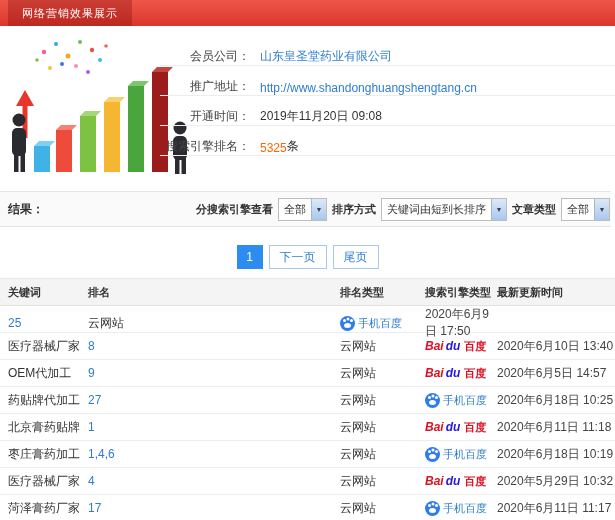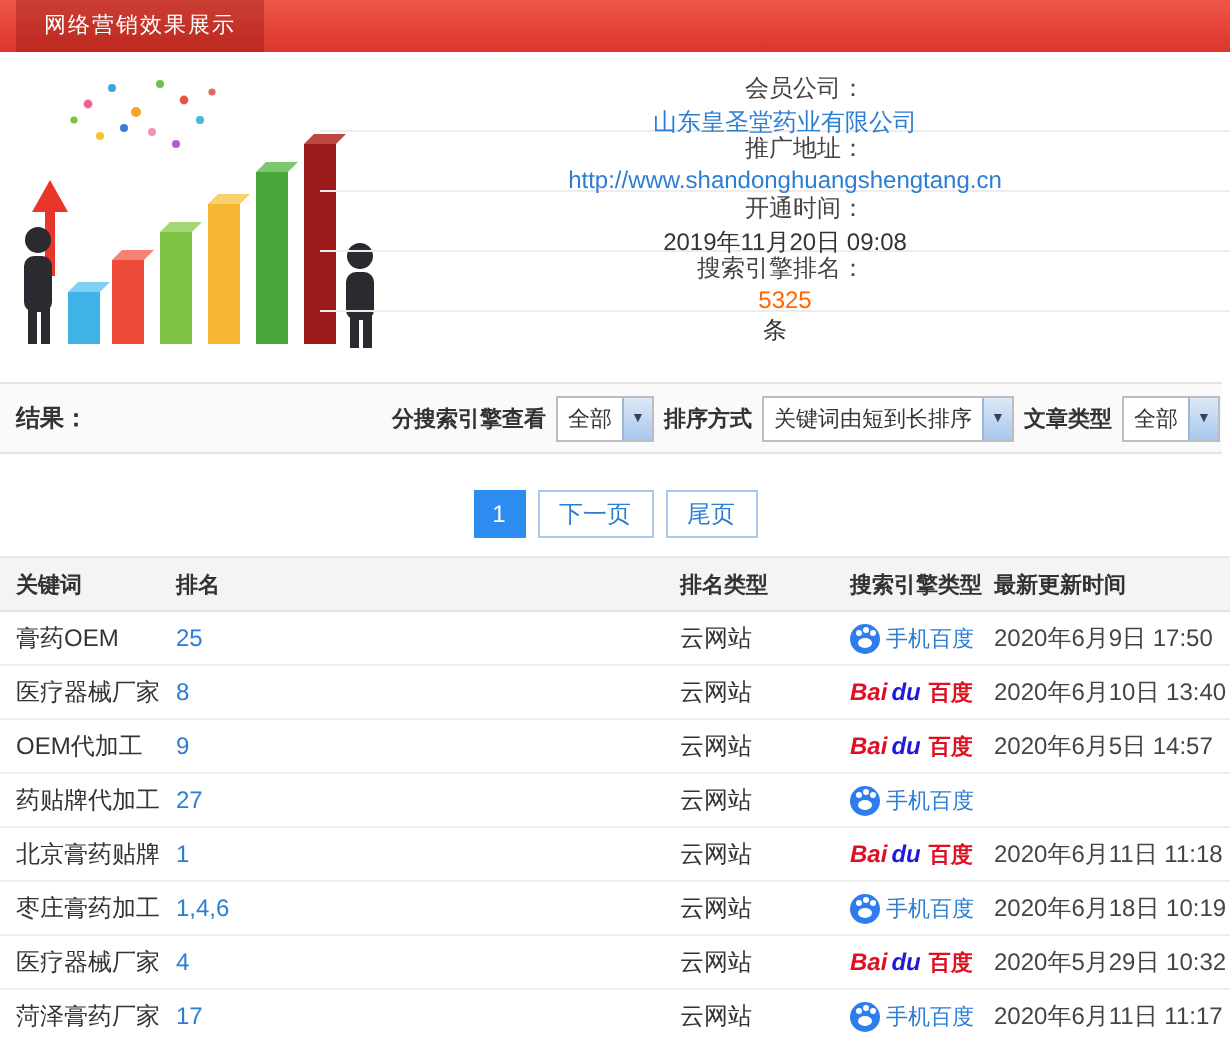--- a/index.html
+++ b/index.html
@@ -9,21 +9,21 @@
   }
   
   .topbar{position:absolute;top:0;left:0;right:0;height:26px;
     background:linear-gradient(#ee564a,#dc362b);}
   .toptab{position:absolute;left:8px;top:0;height:38px;line-height:26px;padding:0 14px;
     background:rgba(110,5,0,0.28);color:#fff;font-size:11px;letter-spacing:1px;}
   
   .info-section{position:absolute;top:26px;left:0;right:0;height:165px;background:#fff;}
   .illustration{position:absolute;left:4px;top:6px;}
   .info-panel{position:absolute;left:160px;right:0;top:10px;}
-  .info-row{display:flex;align-items:center;height:29px;border-bottom:1px solid #ededed;font-size:12px;flex-direction:column;}
+  .info-row{display:flex;align-items:flex-end;height:29px;border-bottom:1px solid #ededed;font-size:12px;}
   .info-label{width:90px;text-align:right;color:#444;flex:none;}
   .info-value{margin-left:10px;color:#333;}
   .link{color:#2d7dd2;text-decoration:none;cursor:pointer;}
   .count{color:#f60;margin-left:10px;}
   .count-suffix{color:#333;}
   
   .filter-bar{position:absolute;top:191px;left:0;right:4px;height:34px;background:#fafafa;
     border-top:1px solid #e4e4e4;border-bottom:1px solid #e4e4e4;overflow:hidden;}
   .result-label{position:absolute;left:8px;top:0;line-height:34px;font-weight:bold;font-size:12px;color:#333;}
   .filter-controls{position:absolute;left:196px;top:0;height:34px;display:flex;align-items:center;gap:5px;white-space:nowrap;}
@@ -169,21 +169,20 @@
 <div class="table">
   <div class="thead">
     <div>关键词</div>
     <div>排名</div>
     <div>排名类型</div>
     <div>搜索引擎类型</div>
     <div>最新更新时间</div>
   </div>
   <div id="table-body">
   <div class="trow">
-    <div class="td">膏药OEM</div>
     <div class="td">
       <a class="rank-link">25</a>
     </div>
     <div class="td">云网站</div>
     <div class="td engine">
           <span class="m-icon"></span>
           <span class="m-label">手机百度</span>
         </div>
     <div class="td time-cell">2020年6月9日 17:50</div>
   </div>
@@ -219,20 +218,21 @@
   <div class="trow">
     <div class="td">药贴牌代加工</div>
     <div class="td">
       <a class="rank-link">27</a>
     </div>
     <div class="td">云网站</div>
     <div class="td engine">
           <span class="m-icon"></span>
           <span class="m-label">手机百度</span>
         </div>
+    <div class="td time-cell">2020年6月18日 10:25</div>
   </div>
 
   <div class="trow">
     <div class="td">北京膏药贴牌</div>
     <div class="td">
       <a class="rank-link">1</a>
     </div>
     <div class="td">云网站</div>
     <div class="td engine">
           <span class="bd-bai">Bai</span>

